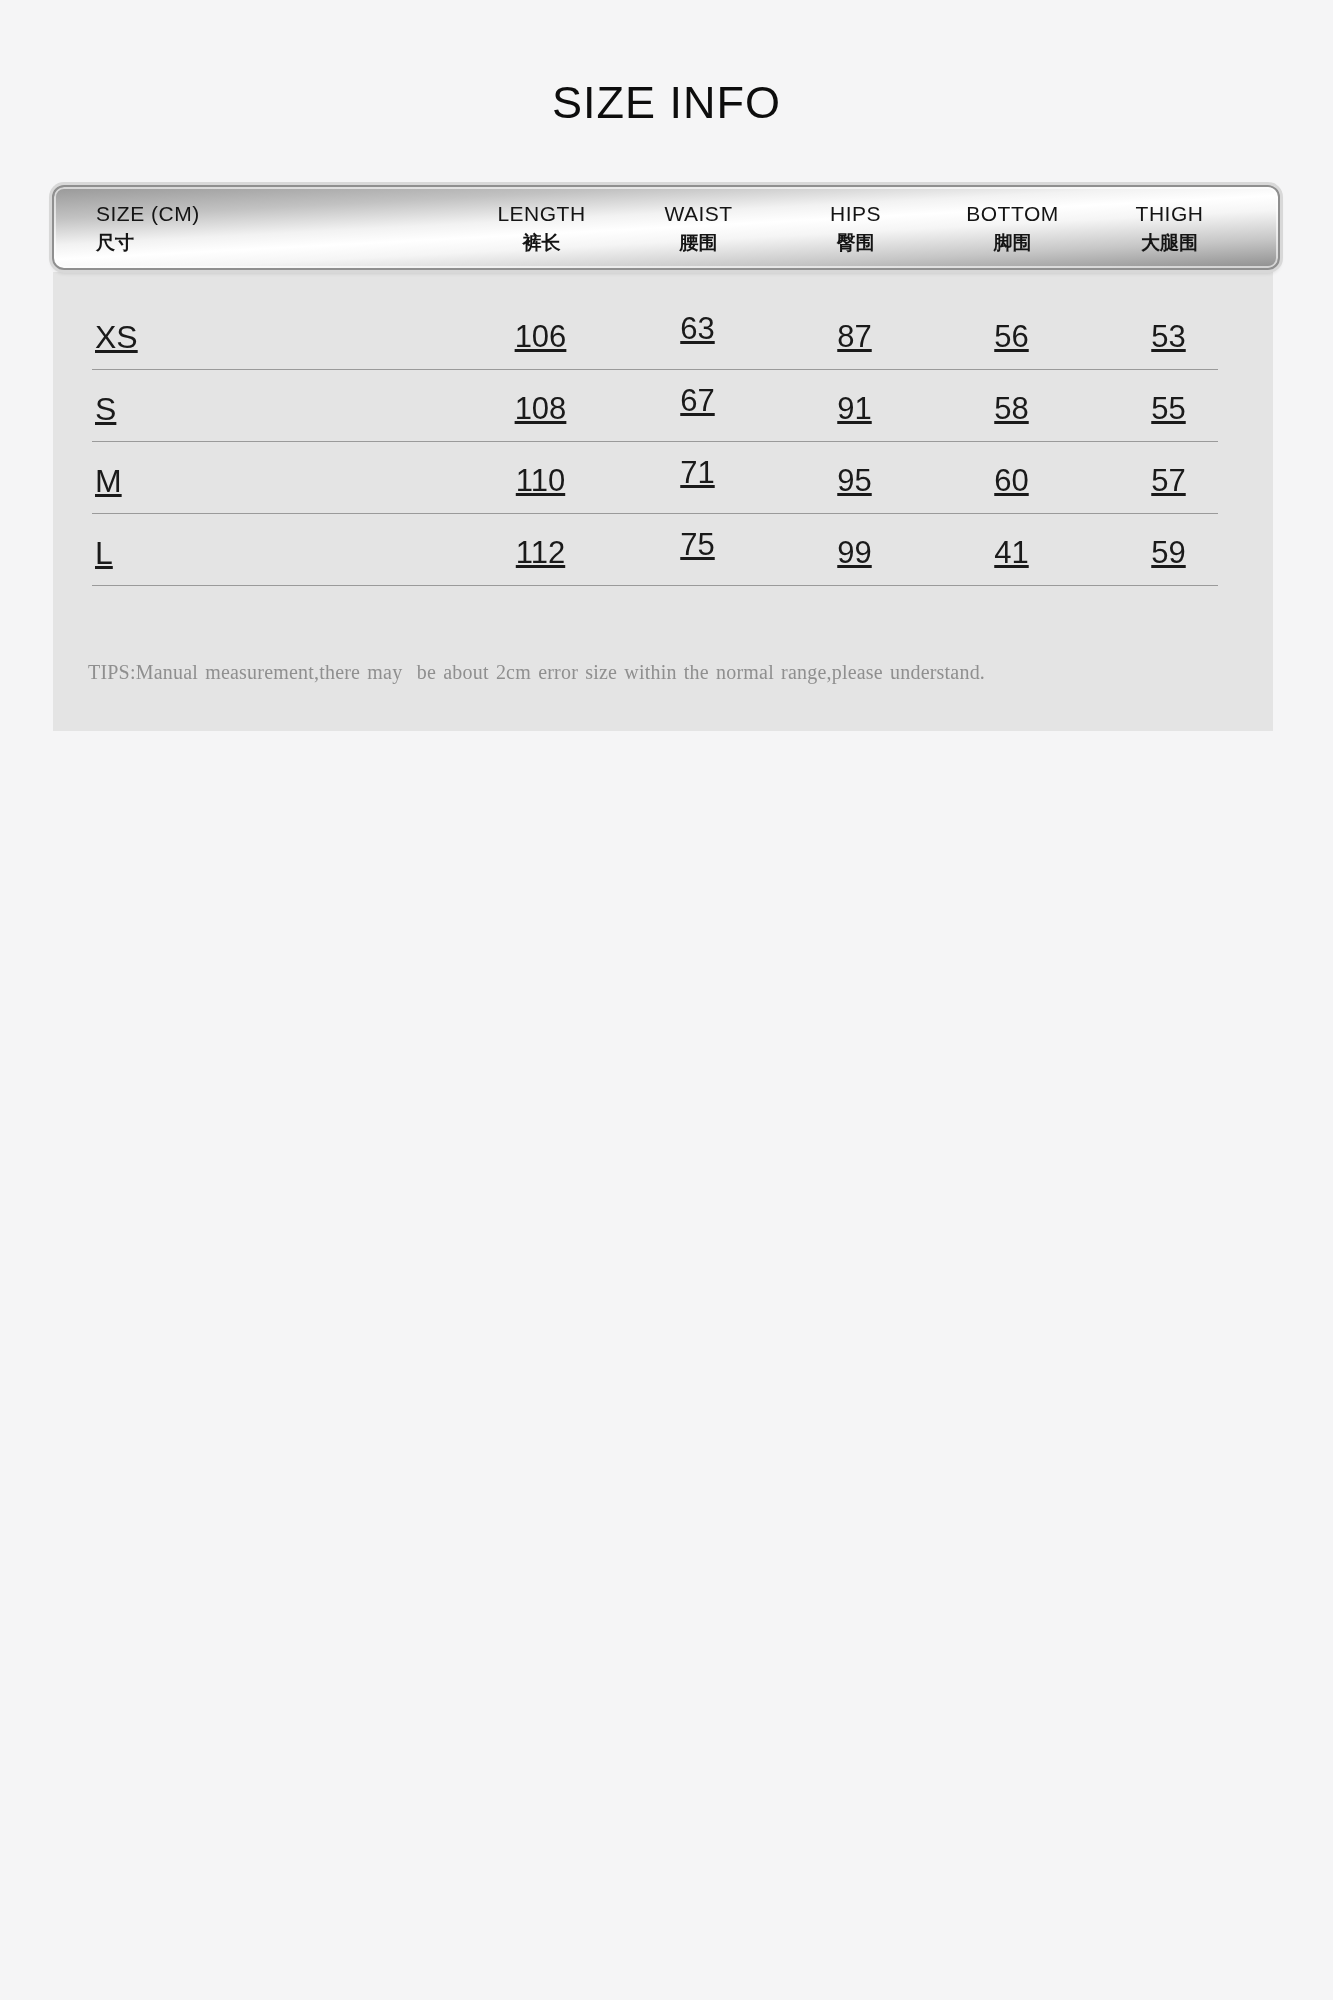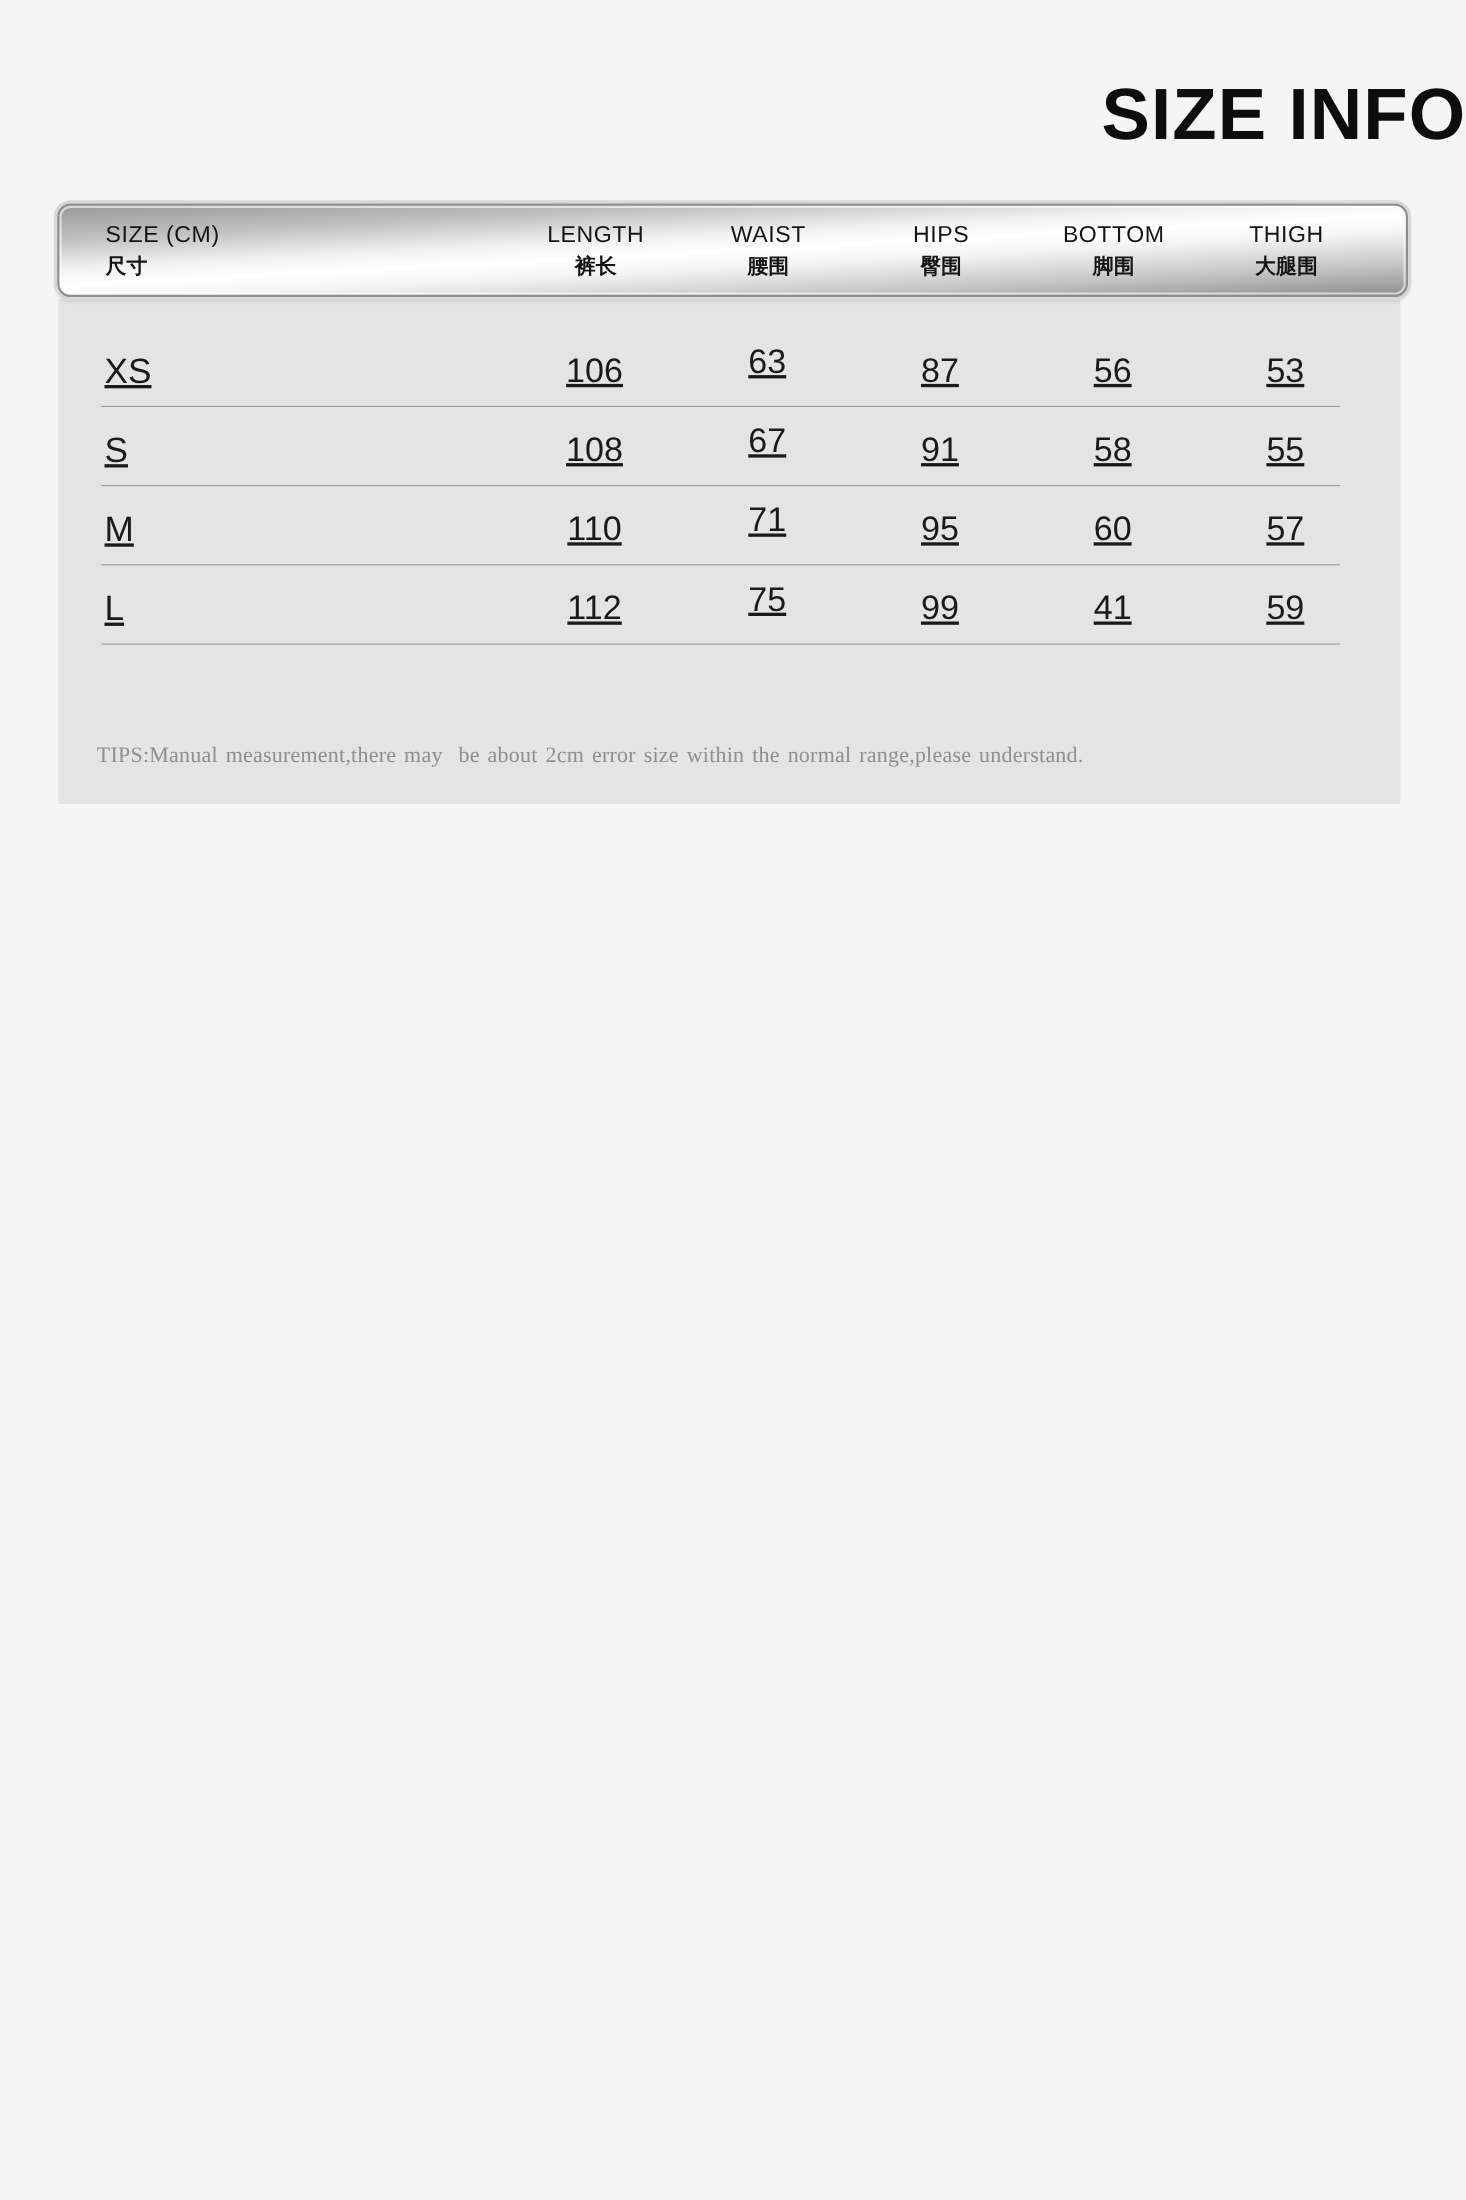--- a/index.html
+++ b/index.html
@@ -16,24 +16,24 @@
     height: 2000px;
     background: var(--page-bg, #f5f5f6);
     font-family: "Liberation Sans", "DejaVu Sans", sans-serif;
     position: relative;
     overflow: hidden;
   }
   .title {
     position: absolute;
     top: 70px; left: 0;
     width: 1333px;
-    text-align: right;
-    font-size: 66px;
+    text-align: center;
+    font-size: 45px;
     line-height: 66px;
-    font-weight: 700;
+    font-weight: 400;
     letter-spacing: 1px;
     color: #0d0d0d;
   }
   .panel {
     position: absolute;
     left: 53px; top: 272px;
     width: 1220px; height: 459px;
     background: var(--panel-bg, #e4e4e4);
   }
   .header-bar {
@@ -94,21 +94,20 @@
   .tips {
     position: absolute;
     left: 35px; top: 386px;
     font-family: "Liberation Serif", "DejaVu Serif", serif;
     font-size: 20px;
     line-height: 28px;
     color: var(--tips-text, #8f8f8f);
     letter-spacing: 0.2px;
     word-spacing: 2px;
     white-space: pre;
-    margin-top: 15px;
   }
 </style>
 </head>
 <body>
 
 <div class="canvas">
 
   <h1 class="title">SIZE INFO</h1>
 
   <div class="panel">

